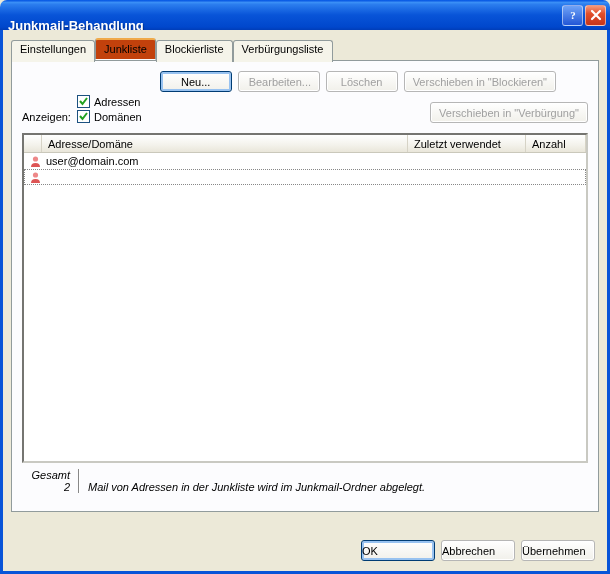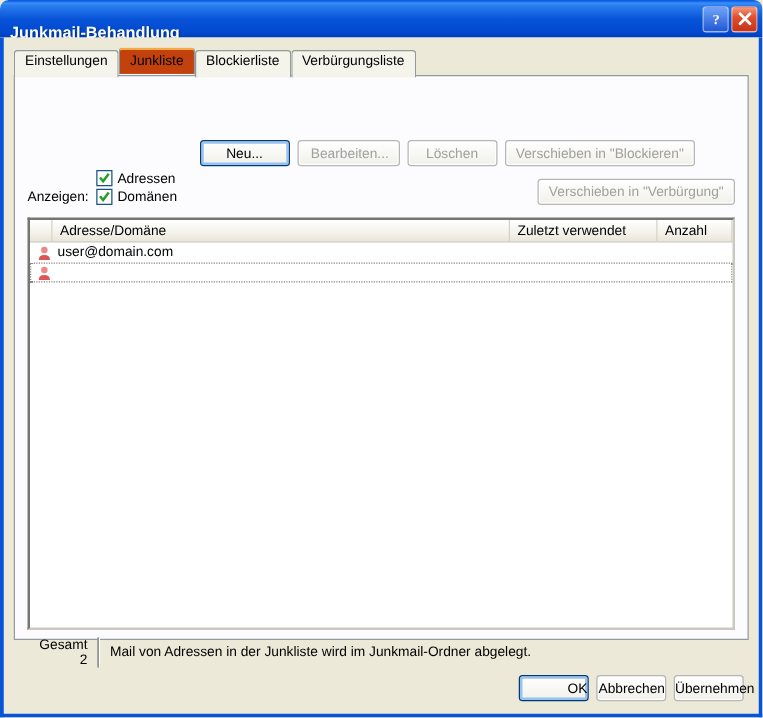--- a/index.html
+++ b/index.html
@@ -22,45 +22,45 @@
 
 .tabpanel { border: 1px solid #919b9c; background: #fcfcfe; padding: 10px; height: 452px; position: relative; z-index: 1; }
 
 .toprow { display: flex; align-items: flex-end; gap: 6px; }
 .anz-label { padding-top: 3px; }
 .checks { display: flex; flex-direction: column; gap: 2px; margin-right: 12px; }
 .checkrow { display: flex; align-items: center; gap: 4px; }
 .checkbox { width: 13px; height: 13px; border: 1px solid #1c5180; background: #fff; display: flex; align-items: center; justify-content: center; }
 .checkbox svg { display:block; }
 
-.btnbar { display: flex; gap: 6px; flex-wrap: wrap; align-items: flex-start; margin-top: 41px; }
+.btnbar { display: flex; gap: 6px; flex-wrap: wrap; align-items: flex-start; }
 .btnbar .brow { display: flex; gap: 6px; }
 .btn { height: 21px; padding: 0 10px; border: 1px solid #b6b6b6; background: linear-gradient(to bottom,#fff,#f1f0ea); border-radius: 3px; font-family: inherit; font-size: 11px; box-shadow: 0 0 0 1px #fff inset; cursor: pointer; }
 .btn.default { border: 1px solid #003c74; box-shadow: 0 0 0 2px #98c2f0 inset; }
 .btn:disabled { color: #a0a0a0; cursor: default; }
 .btn.wide { padding: 0 8px; }
 
 .listbox { margin-top: 10px; border: 2px inset #c9c9c2; background: #fff; height: 330px; display: flex; flex-direction: column; }
 .listhdr { display: flex; background: linear-gradient(to bottom,#fff,#f3f2eb 60%,#e9e6da); border-bottom: 1px solid #cac8bb; height: 18px; font-size: 11px; }
 .colh { border-right: 1px solid #d6d3c6; padding: 2px 6px; display: flex; align-items: center; white-space: nowrap; }
 .colh.icon { width: 18px; padding: 0; }
 .colh.addr { flex: 1; }
 .colh.zul { width: 118px; }
 .colh.anz { width: 60px; }
 .listbody { flex: 1; overflow: auto; }
 .row { display: flex; align-items: center; height: 16px; padding: 0 4px; gap: 4px; }
 .row.sel { outline: 1px dotted #888; outline-offset: -1px; }
 .rowicon { width: 14px; height: 14px; display:flex; align-items:center; justify-content:center; }
 
-.footer { display: flex; margin-top: 6px; align-items: center; gap: 4px; }
+.footer { display: flex; margin-top: 6px; align-items: flex-end; gap: 4px; font-style: italic; }
 .footer .gesamt-label { text-align: right; width: 48px; }
 .footer .divv { width: 1px; background: #aaa; align-self: stretch; margin: 0 4px; border-left:1px solid #888; border-right:1px solid #fff; }
 
 .dlg-buttons { position: absolute; bottom: 10px; right: 12px; display: flex; gap: 6px; }
-.dlg-buttons .btn { width: 56px; text-align: right; padding: 0; }
+.dlg-buttons .btn { width: 74px; text-align: left; padding: 0; }
 </style>
 </head>
 <body>
 
 <div class="titlebar">
   <div class="titlebar-text">Junkmail-Behandlung</div>
   <div class="titlebar-btns">
     <div class="titlebar-btn help">
       <svg width="12" height="12" viewBox="0 0 12 12">
           <text x="6" y="10" text-anchor="middle" font-size="11" font-family="Tahoma" font-weight="bold" fill="#fff">?</text>

